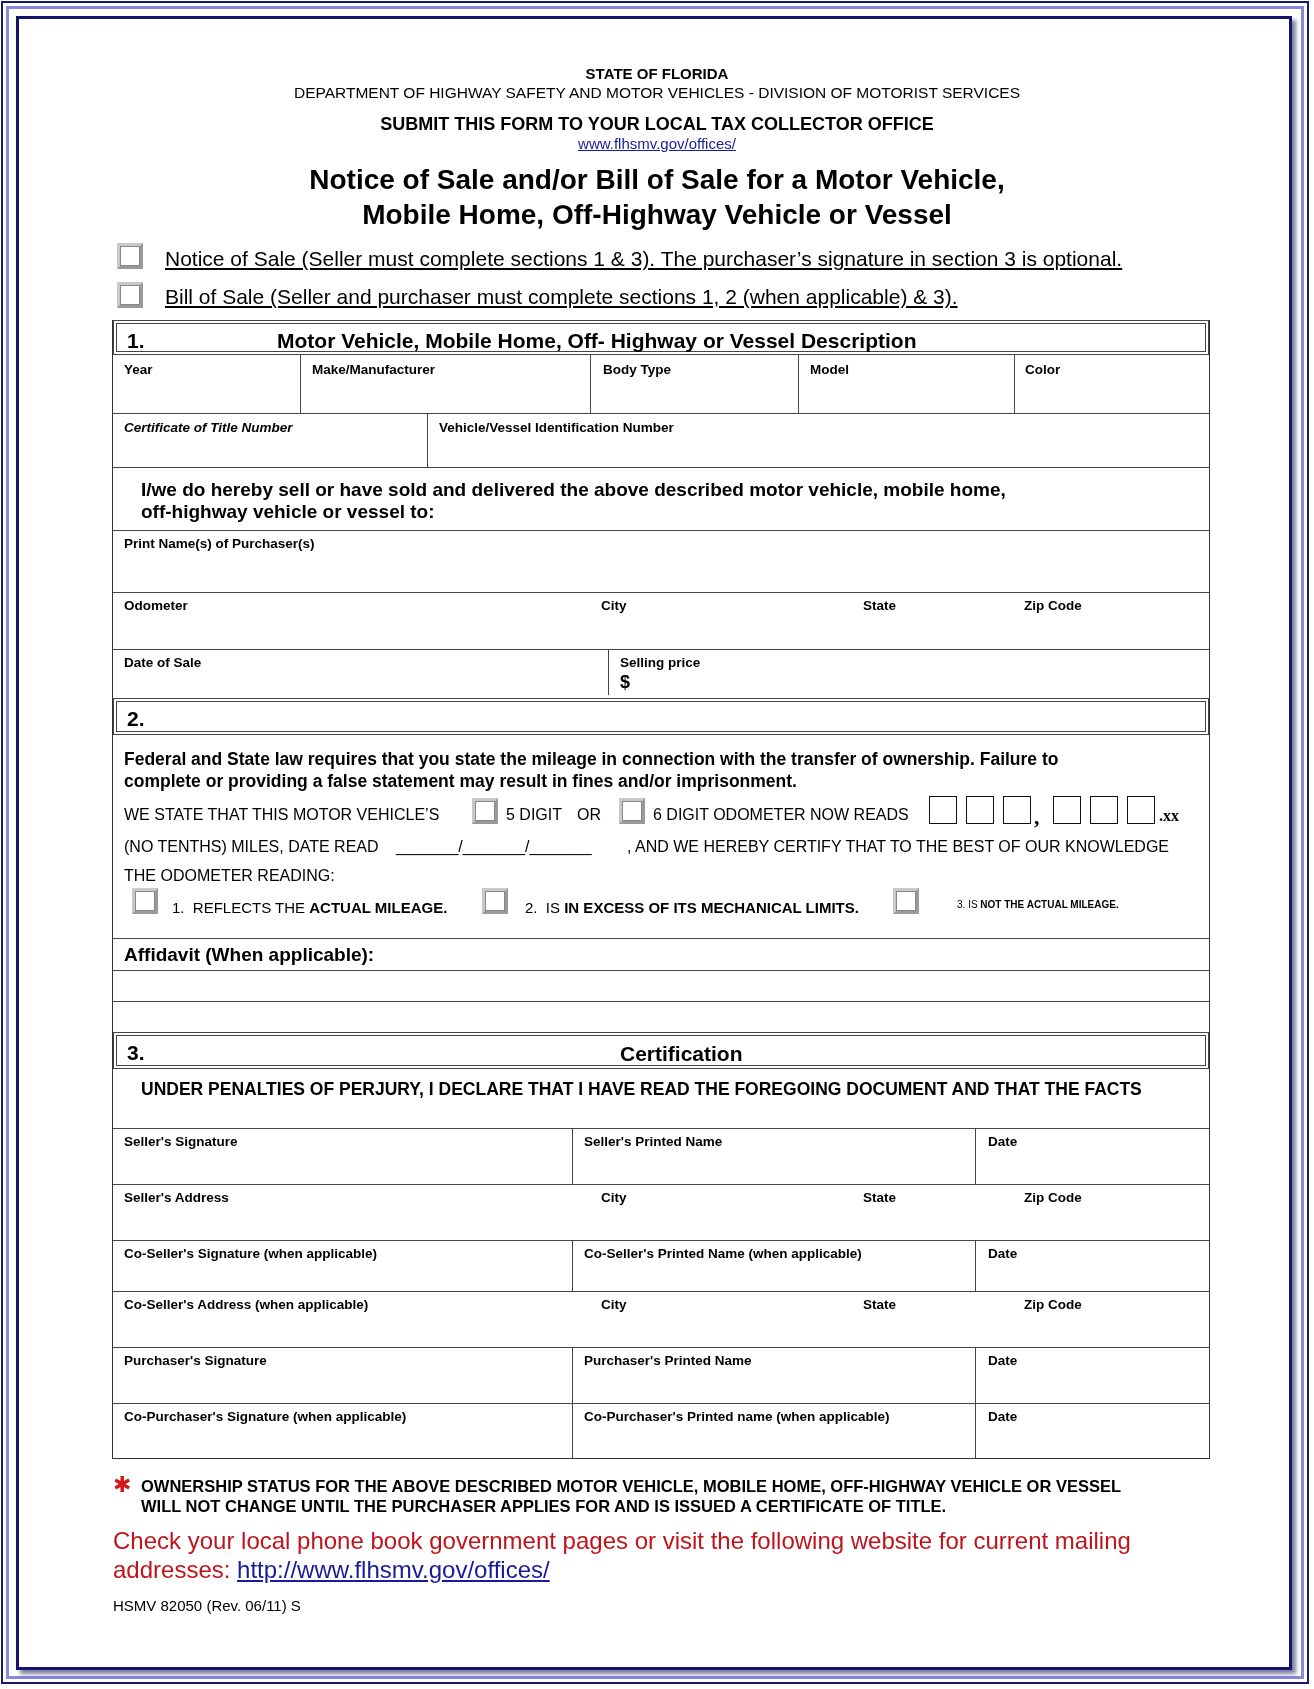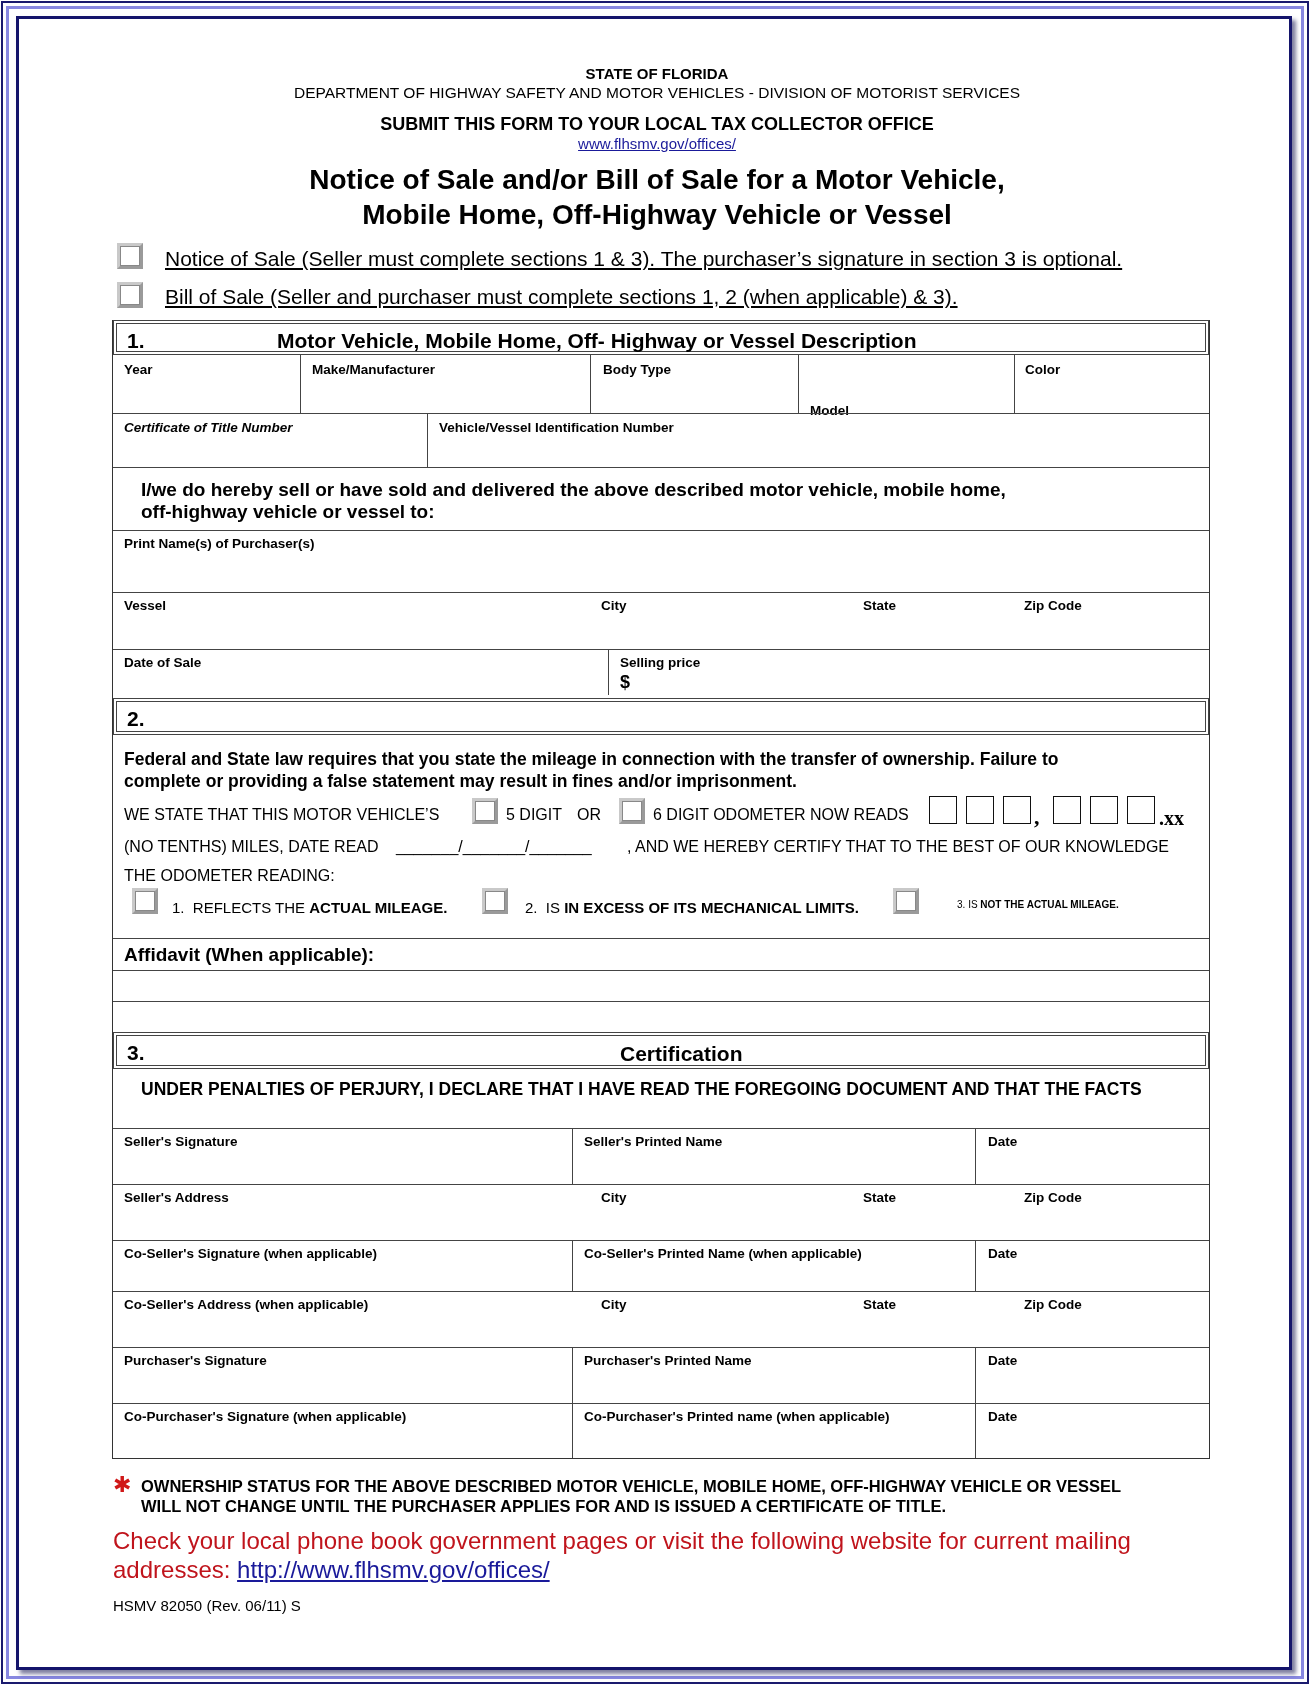--- a/index.html
+++ b/index.html
@@ -62,21 +62,21 @@
   }
   .field {
     position: absolute; background: transparent; border: none; outline: none; cursor: text;
   }
   .big-bold { position: absolute; font-size: 19px; font-weight: bold; line-height: 22px; }
   .caps { position: absolute; font-size: 16px; white-space: nowrap; }
   .odo-box {
     position: absolute; width: 28px; height: 28px; border: 1.5px solid #111; box-sizing: border-box;
     background: #fff; cursor: text;
   }
-  .odo-xx { position: absolute; font-family: "Liberation Serif", "DejaVu Serif", serif; font-weight: bold; font-size: 20px; }
+  .odo-xx { position: absolute; font-family: "Liberation Serif", "DejaVu Serif", serif; font-weight: bold; font-size: 16px; }
   .note-star { position: absolute; color: #d01818; font-size: 22px; font-weight: bold; }
   .note { position: absolute; font-size: 16.5px; font-weight: bold; line-height: 20px; }
   .red-note { position: absolute; color: #c0141c; font-size: 24px; line-height: 29px; }
   .red-note a { color: #1a1a9a; text-decoration: underline; }
   .form-no { position: absolute; font-size: 15px; }
 </style>
 </head>
 <body>
 
 <div class="outer-frame">
@@ -105,21 +105,21 @@
     <span class="abs" style="left:160px; top:5px;">Motor Vehicle, Mobile Home, Off- Highway or Vessel Description</span>
   </div>
 
   <div class="vline" style="left:187px; top:35px; height:58px;"></div>
   <div class="vline" style="left:477px; top:35px; height:58px;"></div>
   <div class="vline" style="left:685px; top:35px; height:58px;"></div>
   <div class="vline" style="left:901px; top:35px; height:58px;"></div>
   <div class="lbl" style="left:11px; top:42px;">Year</div>
   <div class="lbl" style="left:199px; top:42px;">Make/Manufacturer</div>
   <div class="lbl" style="left:490px; top:42px;">Body Type</div>
-  <div class="lbl" style="left:697px; top:42px;margin-top:41px;">Model</div>
+  <div class="lbl" style="left:697px; top:42px;">Model</div>
   <div class="lbl" style="left:912px; top:42px;">Color</div>
   <div class="field" style="left:4px; top:60px; width:178px; height:30px;"></div>
   <div class="field" style="left:192px; top:60px; width:280px; height:30px;"></div>
   <div class="field" style="left:482px; top:60px; width:198px; height:30px;"></div>
   <div class="field" style="left:690px; top:60px; width:206px; height:30px;"></div>
   <div class="field" style="left:906px; top:60px; width:186px; height:30px;"></div>
   <div class="hline" style="top:93px;"></div>
 
   <div class="vline" style="left:314px; top:93px; height:54px;"></div>
   <div class="lbl" style="left:11px; top:100px;font-style:italic;">Certificate of Title Number</div>
@@ -131,21 +131,21 @@
   <div class="big-bold" style="left:28px; top:159px;">
     <div>I/we do hereby sell or have sold and delivered the above described motor vehicle, mobile home,</div>
     <div>off-highway vehicle or vessel to:</div>
   </div>
   <div class="hline" style="top:210px;"></div>
 
   <div class="lbl" style="left:11px; top:216px;">Print Name(s) of Purchaser(s)</div>
   <div class="field" style="left:4px; top:236px; width:1088px; height:32px;"></div>
   <div class="hline" style="top:272px;"></div>
 
-  <div class="lbl" style="left:11px; top:278px;">Vessel</div>
+  <div class="lbl" style="left:11px; top:278px;">Odometer</div>
   <div class="lbl" style="left:488px; top:278px;">City</div>
   <div class="lbl" style="left:750px; top:278px;">State</div>
   <div class="lbl" style="left:911px; top:278px;">Zip Code</div>
   <div class="field" style="left:4px; top:298px; width:470px; height:28px;"></div>
   <div class="field" style="left:484px; top:298px; width:255px; height:28px;"></div>
   <div class="field" style="left:746px; top:298px; width:155px; height:28px;"></div>
   <div class="field" style="left:907px; top:298px; width:185px; height:28px;"></div>
   <div class="hline" style="top:329px;"></div>
 
   <div class="vline" style="left:495px; top:329px; height:46px;"></div>

